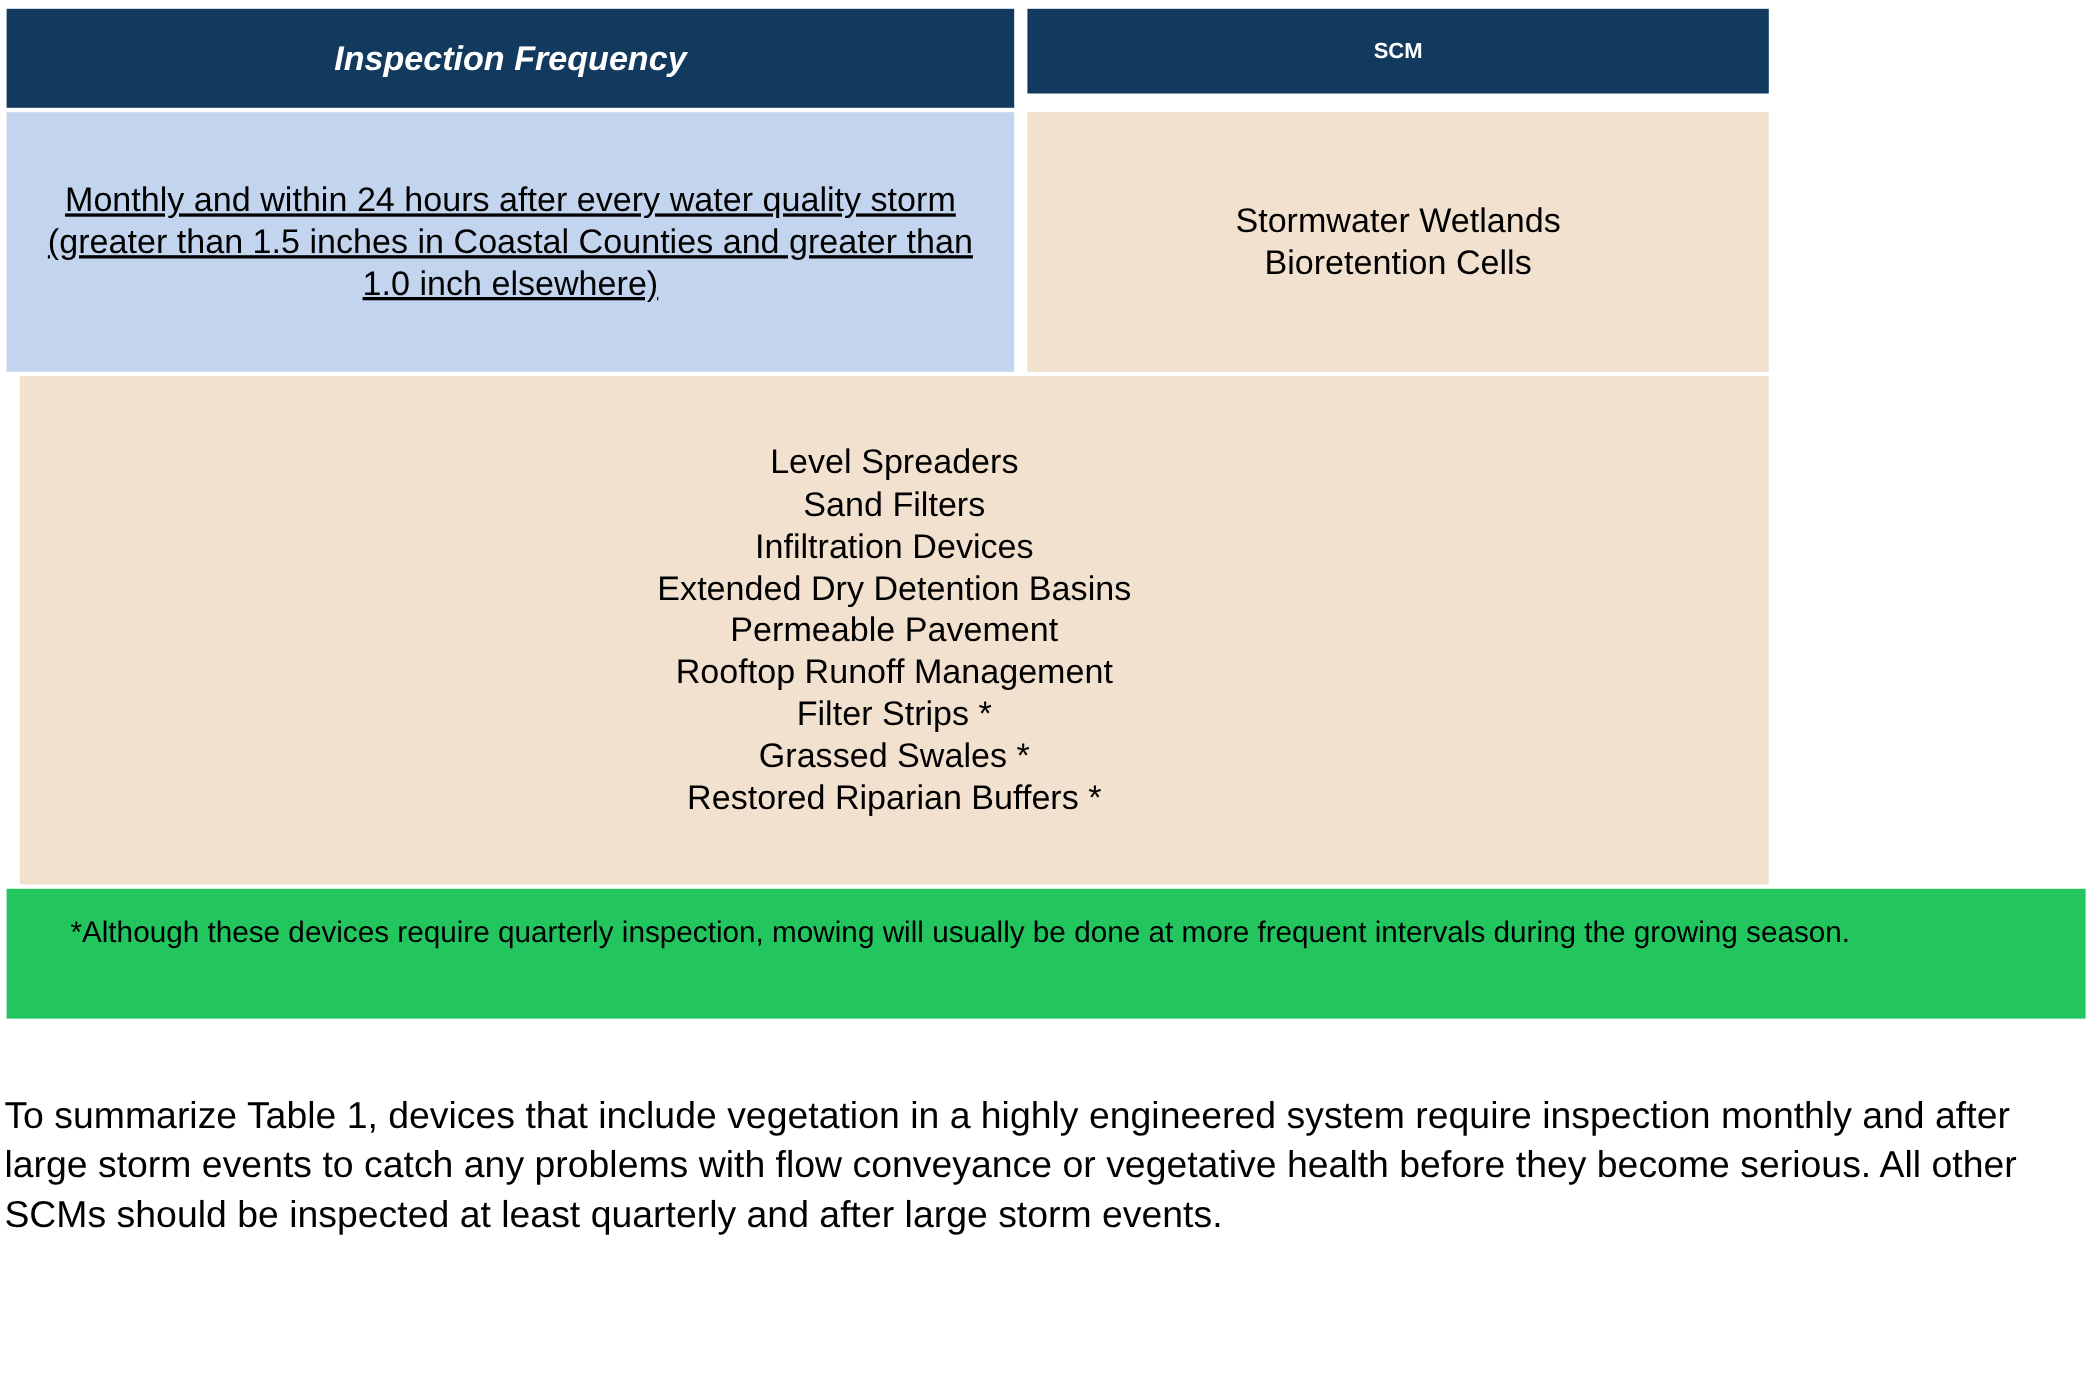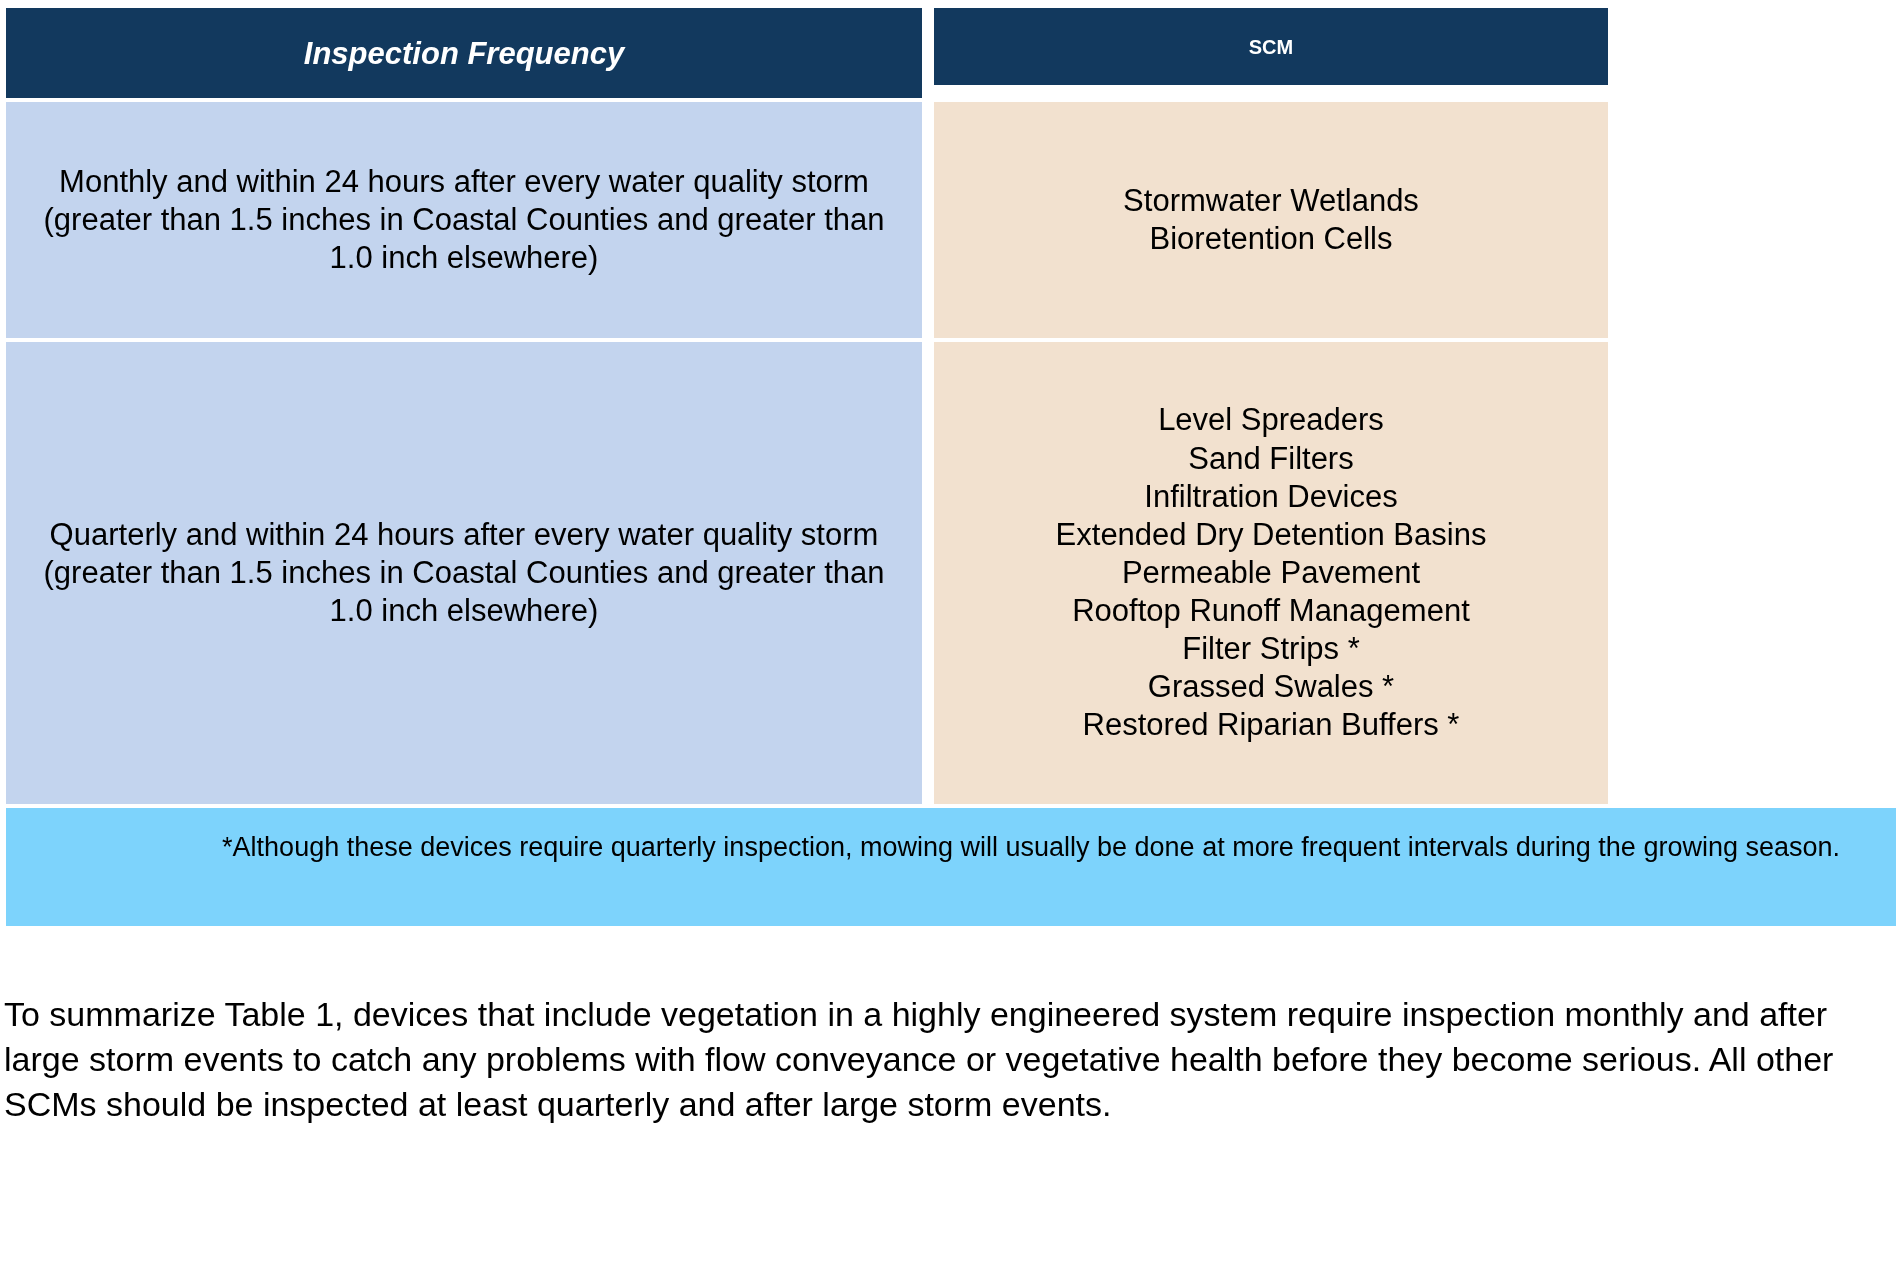--- a/index.html
+++ b/index.html
@@ -60,20 +60,21 @@
     background: #c3d4ee;
     color: #000000;
     font-size: 31px;
     line-height: 1.22;
     text-align: center;
     padding: 22px 20px;
     box-sizing: border-box;
     display: flex;
     align-items: center;
     justify-content: center;
+    text-decoration: underline;
   }
   .cell-tan {
     background: #f2e1cf;
     color: #000000;
     font-size: 31px;
     line-height: 1.23;
     text-align: center;
     padding: 22px 8px;
     box-sizing: border-box;
     display: flex;
@@ -84,26 +85,26 @@
   .row-2 .cell-blue, .row-2 .cell-tan { height: 462px; }
   .scm-list {
     width: 100%;
   }
   .scm-list div { white-space: nowrap; }
   .footnote-row {
     width: 1890px;
     margin: 0 0 0 6px;
   }
   .footnote {
-    background: #7dd3fc;
+    background: #22c55e;
     font-size: 27px;
     line-height: 1.32;
     padding: 22px 56px 24px 58px;
     box-sizing: border-box;
-    text-align: right;
+    text-align: left;
     height: 118px;
   }
   .summary {
     margin: 66px 0 0 4px;
     width: 1880px;
     font-size: 34px;
     line-height: 1.32;
     text-align: left;
     padding-right: 10px;
     box-sizing: border-box;
@@ -135,23 +136,20 @@
         <div class="cell-tan">
           <div class="scm-list">
             <div>Stormwater Wetlands</div>
             <div>Bioretention Cells</div>
           </div>
         </div>
       </div>
     </div>
 
     <div class="row row-2">
-      <div class="col-left">
-        <div class="cell-blue">Quarterly and within 24 hours after every water quality storm (greater than 1.5 inches in Coastal Counties and greater than 1.0 inch elsewhere)</div>
-      </div>
       <div class="gap"></div>
       <div class="col-right">
         <div class="cell-tan">
           <div class="scm-list">
             <div>Level Spreaders</div>
             <div>Sand Filters</div>
             <div>Infiltration Devices</div>
             <div>Extended Dry Detention Basins</div>
             <div>Permeable Pavement</div>
             <div>Rooftop Runoff Management</div>

